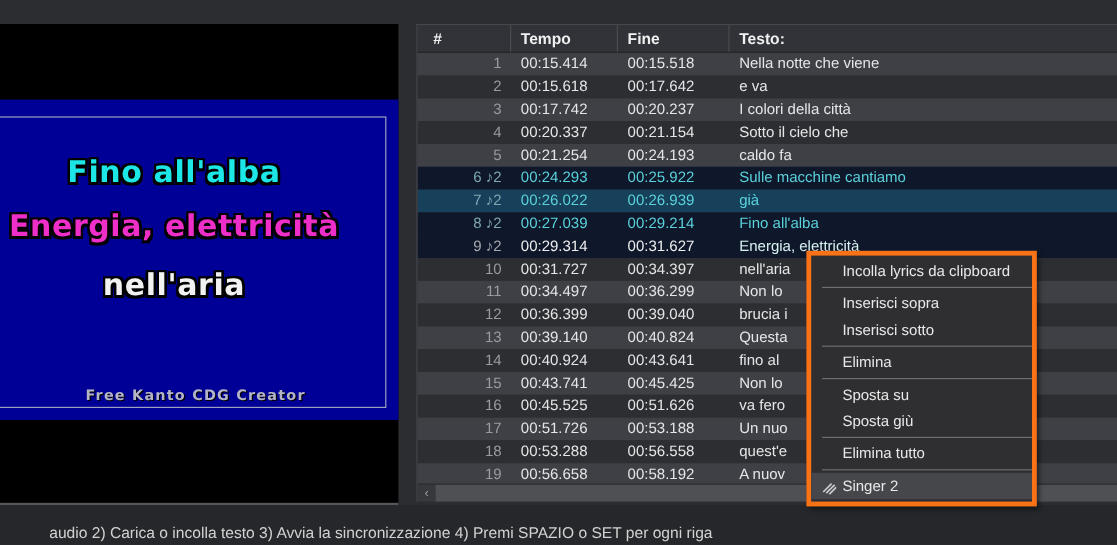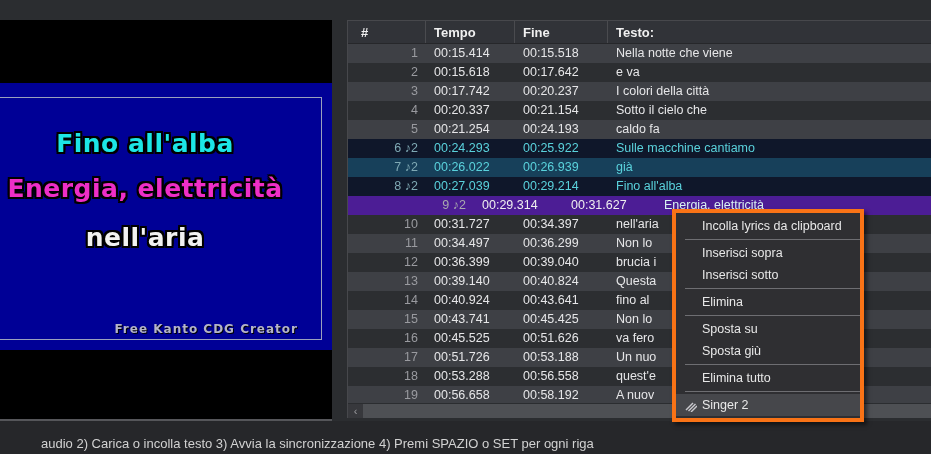--- a/index.html
+++ b/index.html
@@ -13,21 +13,21 @@
   #cdg-frame{position:absolute;left:-3px;top:14px;width:323px;height:241px;border:1px solid #9aa0bd;}
   #cdg-lines{position:absolute;left:0;top:0;width:290px;height:100%;}
   .kline{position:absolute;width:100%;text-align:center;
          font-family:"DejaVu Sans",sans-serif;font-weight:bold;font-size:25px;letter-spacing:.5px;
          text-shadow:-2px 0 #000,2px 0 #000,0 -2px #000,0 2px #000,
                      -2px -2px #000,2px -2px #000,-2px 2px #000,2px 2px #000;}
   .kline:nth-child(1){top:46px;}
   .kline:nth-child(2){top:91px;}
   .kline:nth-child(3){top:140px;}
   .kline:nth-child(4){top:186px;}
-  #cdg-footer{position:absolute;left:8px;top:239px;width:290px;text-align:right;
+  #cdg-footer{position:absolute;left:18px;top:239px;width:290px;text-align:center;
               font-family:"DejaVu Sans",sans-serif;font-weight:bold;font-size:12px;letter-spacing:1px;
               text-shadow:1px 1px #000;}
 
   
   #lyrics-table{position:absolute;left:347px;top:20px;width:584px;height:397px;
                 border-top:1px solid #47484c;border-left:1px solid #47484c;font-size:12.5px;}
   #table-header{display:grid;grid-template-columns:78px 89px 93px 1fr;height:22px;
                 background:#313338;border-bottom:1px solid #26272a;color:#f0f0f0;font-weight:bold;font-size:13px;}
   .hcell{display:flex;align-items:center;padding-left:8px;border-right:1px solid #4a4b4f;}
   .hcell:first-child{padding-left:13px;}
@@ -37,21 +37,21 @@
   .c-num{text-align:right;padding-right:8px;}
   .c-time,.c-text{padding-left:8px;overflow:hidden;}
   .trow.normal.odd{background:#3e4045;}
   .trow.normal.even{background:#2c2e31;}
   .trow.normal .c-num{color:#9a9ba0;}
   .trow.normal .c-time,.trow.normal .c-text{color:#e6e6e8;}
   .trow.singer2.even{background:#0f172a;}
   .trow.singer2.odd{background:#17405a;}
   .trow.singer2 .c-num{color:#7fa9b4;}
   .trow.singer2 .c-time,.trow.singer2 .c-text{color:#5ad2dc;}
-  .trow.selected{background:#4c1d95;padding-left:48px;}
+  .trow.selected{background:#0f172a;}
   .trow.selected .c-num{color:#a8a9ae;}
   .trow.selected .c-time{color:#efefef;}
   .trow.selected .c-text{color:#d8f2f2;}
 
   
   #hscrollbar{position:absolute;left:0;top:383px;width:583px;height:14px;background:#2f3034;display:flex;}
   #hscroll-left{width:15px;height:14px;background:#37383c;color:#9a9a9e;font-size:11px;
                 display:flex;align-items:center;justify-content:center;line-height:1;}
   #hscroll-thumb{flex:1;background:#4e5054;}
 

